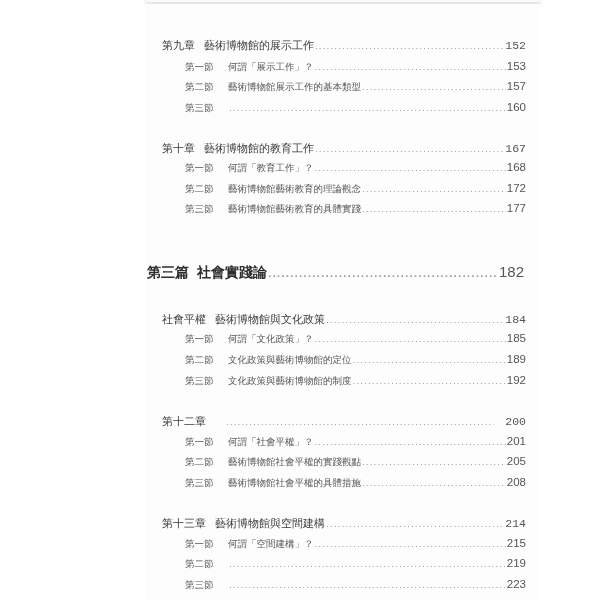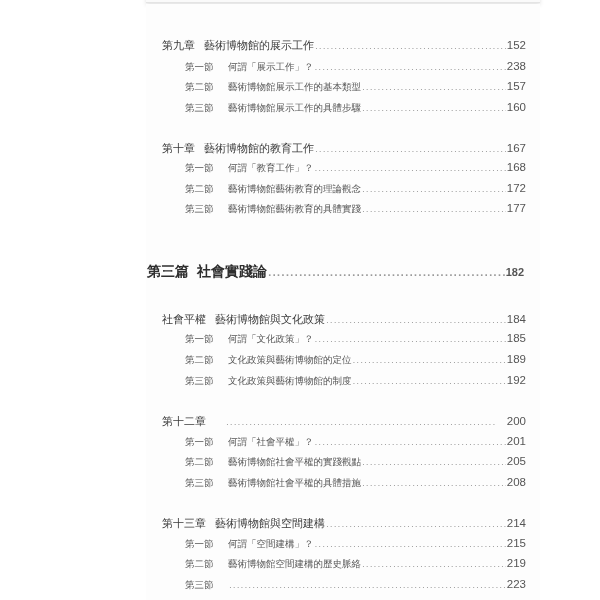--- a/index.html
+++ b/index.html
@@ -57,68 +57,67 @@
       text-align: right;
     }
     .chapter {
       left: 162px;
       width: 364px;
       font-family: "DejaVu Serif", serif;
       font-size: 11px;
       color: #3a3a3a;
     }
     .chapter .ch-num { margin-right: 9px; }
-    .chapter .page-no { font-size: 11.5px; }
+    .chapter .page-no { font-size: 11.5px; font-family: Liberation Mono, monospace; }
     .section {
       left: 185px;
       width: 341px;
       font-size: 9.5px;
       color: #555;
     }
     .section .sec-num { width: 43px; display: inline-block; }
     .section .page-no { font-size: 11.5px; }
     .part {
       left: 147px;
       width: 377px;
       font-size: 14px;
       font-weight: bold;
       color: #2e2e2e;
     }
     .part .part-num { margin-right: 8px; }
-    .part .page-no { font-size: 11px; font-weight: bold; }
+    .part .page-no { font-size: 15px; font-weight: normal; }
   </style>
 </head>
 <body>
 
 <div class="prev-page-edge"></div>
 <div class="page"></div>
 
 <div id="toc">
 
 <div class="row chapter" style="top: 38px;">
     <span class="num ch-num">第九章</span>
     <span class="title">藝術博物館的展示工作</span>
     <span class="leader"></span>
     <span class="page-no">152</span>
   </div>
     <div class="row section" style="top: 60px;">
     <span class="num sec-num">第一節</span>
     <span class="title">何謂「展示工作」？</span>
     <span class="leader"></span>
-    <span class="page-no">238</span>
+    <span class="page-no">153</span>
   </div>
     <div class="row section" style="top: 80px;">
     <span class="num sec-num">第二節</span>
     <span class="title">藝術博物館展示工作的基本類型</span>
     <span class="leader"></span>
     <span class="page-no">157</span>
   </div>
     <div class="row section" style="top: 101px;">
     <span class="num sec-num">第三節</span>
-    <span class="title">藝術博物館展示工作的具體步驟</span>
     <span class="leader"></span>
     <span class="page-no">160</span>
   </div>
     <div class="row chapter" style="top: 141px;">
     <span class="num ch-num">第十章</span>
     <span class="title">藝術博物館的教育工作</span>
     <span class="leader"></span>
     <span class="page-no">167</span>
   </div>
     <div class="row section" style="top: 161px;">
@@ -199,21 +198,20 @@
     <span class="page-no">214</span>
   </div>
     <div class="row section" style="top: 537px;">
     <span class="num sec-num">第一節</span>
     <span class="title">何謂「空間建構」？</span>
     <span class="leader"></span>
     <span class="page-no">215</span>
   </div>
     <div class="row section" style="top: 557px;">
     <span class="num sec-num">第二節</span>
-    <span class="title">藝術博物館空間建構的歷史脈絡</span>
     <span class="leader"></span>
     <span class="page-no">219</span>
   </div>
     <div class="row section" style="top: 578px;">
     <span class="num sec-num">第三節</span>
     <span class="leader"></span>
     <span class="page-no">223</span>
   </div>
   </div>
 

